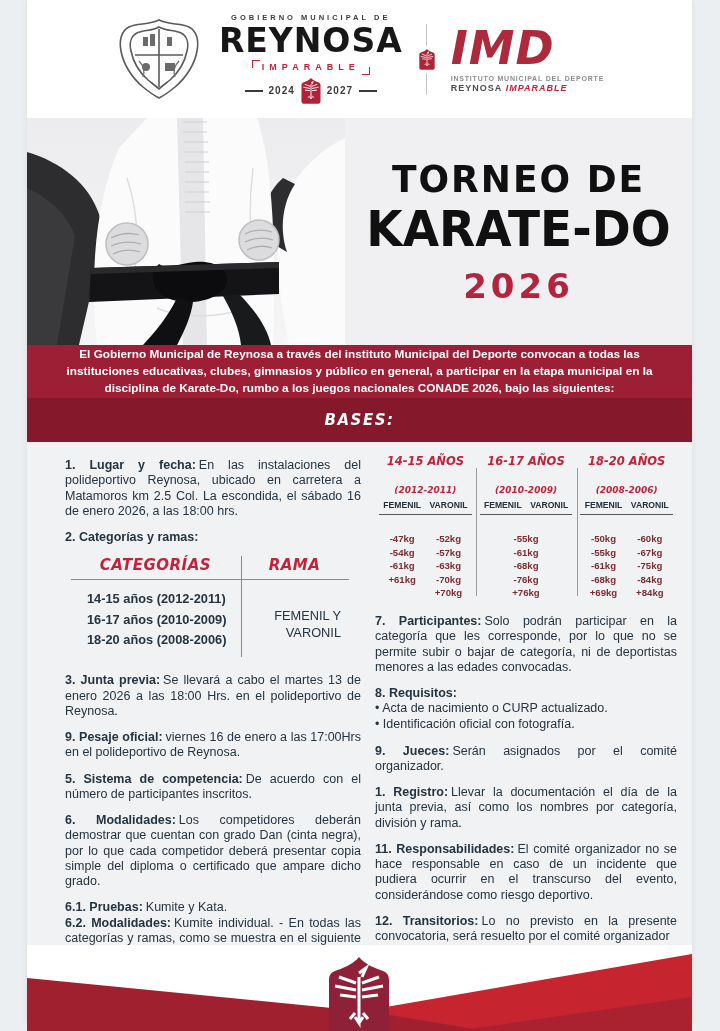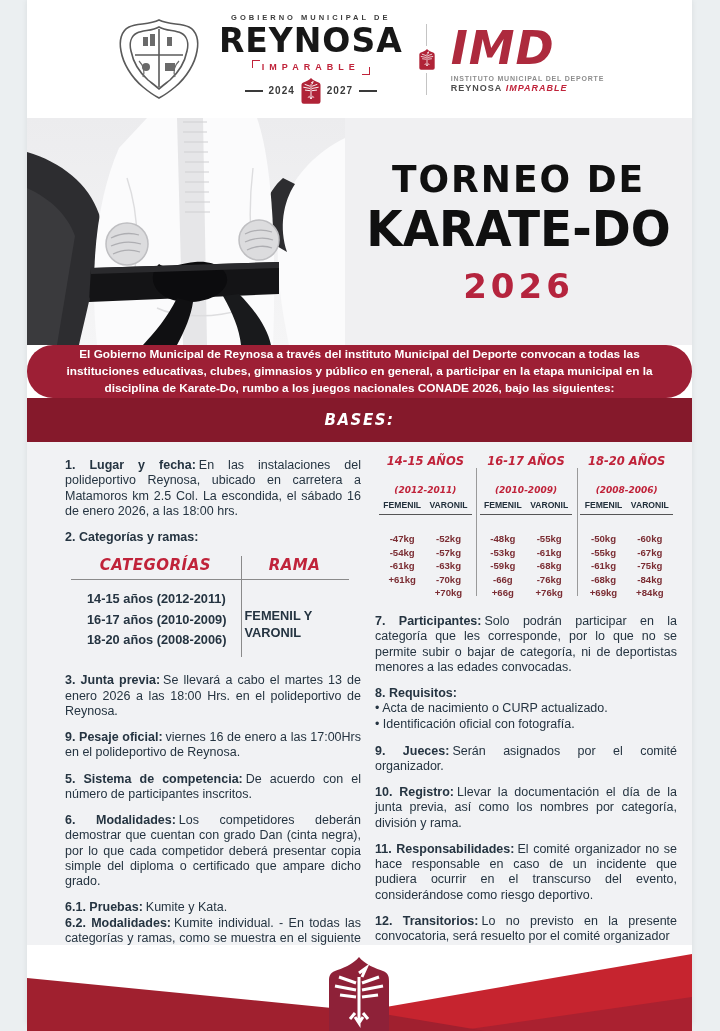--- a/index.html
+++ b/index.html
@@ -46,43 +46,43 @@
   .photo{position:absolute;left:0;top:0;width:318px;height:227px;}
   .titlebox{position:absolute;left:318px;right:0;top:0;height:227px;
     display:flex;flex-direction:column;align-items:center;justify-content:center;}
   .t1{font-family:"DejaVu Sans",sans-serif;font-weight:bold;font-size:36px;color:#101010;
     letter-spacing:2px;transform:scaleY(1.05);}
   .t2{font-family:"DejaVu Sans",sans-serif;font-weight:bold;font-size:47px;color:#101010;
     letter-spacing:0px;margin-top:2px;transform:scaleY(1.05);}
   .t3{font-family:"DejaVu Sans",sans-serif;font-weight:bold;font-size:34px;
     color:var(--year_red,#b5243e);letter-spacing:4px;margin-top:10px;}
   
-  .banner{height:53px;background:var(--banner_maroon,#9d1f35);display:flex;align-items:center;justify-content:center;border-radius:26px;}
+  .banner{height:53px;background:var(--banner_maroon,#9d1f35);display:flex;align-items:center;justify-content:center;}
   .banner p{margin:0;width:600px;text-align:center;color:#fff;font-size:11.8px;font-weight:bold;line-height:1.45;}
   .basesbar{height:44px;background:var(--bases_maroon,#85192b);display:flex;align-items:center;justify-content:center;}
   .basesbar span{color:#fff;font-weight:bold;font-style:italic;font-size:15px;letter-spacing:1.5px;
     font-family:"DejaVu Sans",sans-serif;}
   
   .content{position:relative;height:503px;background:#f1f2f4;color:var(--text_dark,#253441);}
   .leftcol{position:absolute;left:38px;top:16px;width:296px;}
   .rightcol{position:absolute;left:348px;top:12px;width:302px;}
   .item{margin:0 0 11px 0;font-size:12.5px;line-height:1.22;text-align:justify;}
   .item b{margin-right:3px;}
   .bullets{font-size:12.5px;line-height:1.25;white-space:pre-line;margin:0 0 11px 0;}
   
   .cattable{position:relative;width:278px;margin:2px 0 14px 6px;}
   .catheads{display:flex;padding-bottom:5px;border-bottom:1.5px solid #8a8a8a;}
   .catheads .c1{flex:1.55;text-align:center;}
   .catheads .c2{flex:1;text-align:center;}
   .red-ital{color:var(--accent_red);font-weight:bold;font-style:italic;font-size:15px;
     font-family:"DejaVu Sans",sans-serif;letter-spacing:.5px;}
   .catbody{display:flex;padding-top:9px;min-height:70px;}
   .catrows{flex:1.55;white-space:pre-line;font-weight:bold;font-size:12.8px;line-height:1.6;padding-left:16px;}
-  .catrama{flex:1;display:flex;align-items:center;justify-content:center;text-align:left;
-    font-weight:bold;font-size:12.8px;line-height:1.35;padding:0 8px;}
+  .catrama{flex:1;display:flex;align-items:center;justify-content:center;text-align:right;
+    font-weight:normal;font-size:12.8px;line-height:1.35;padding:0 8px;}
   .catdiv{position:absolute;left:61%;top:0;bottom:2px;width:1px;background:#8a8a8a;}
   
   .wtable{position:relative;display:flex;margin:0 0 14px 0;}
   .wgroup{flex:1;text-align:center;padding:0 4px;}
   .wtitle{color:var(--accent_red);font-weight:bold;font-style:italic;font-size:11.5px;
     font-family:"DejaVu Sans",sans-serif;}
   .wyears{color:var(--accent_red);font-weight:bold;font-style:italic;font-size:9px;margin-top:17px;
     font-family:"DejaVu Sans",sans-serif;}
   .wheads{display:flex;margin-top:5px;padding-bottom:4px;border-bottom:1.5px solid #555;}
   .wheads div{flex:1;font-size:8.6px;font-weight:bold;color:#22303c;}
@@ -309,25 +309,20 @@
         </div>
 
         <div class="wgroup">
           <div class="wtitle">16-17 AÑOS</div>
           <div class="wyears">(2010-2009)</div>
           <div class="wheads">
             <div>FEMENIL</div>
             <div>VARONIL</div>
           </div>
           <div class="wvals">
-            <div>-48kg
--53kg
--59kg
--66g
-+66g</div>
             <div>-55kg
 -61kg
 -68kg
 -76kg
 +76kg</div>
           </div>
         </div>
 
         <div class="wgroup">
           <div class="wtitle">18-20 AÑOS</div>
@@ -356,21 +351,21 @@
       </p>
       <p class="item" style="margin-bottom:0;">
         <b>8. Requisitos:</b>
       </p>
       <div class="bullets">• Acta de nacimiento o CURP actualizado.
 • Identificación oficial con fotografía.</div>
       <p class="item">
         <b>9. Jueces:</b><span>Serán asignados por el comité organizador.</span>
       </p>
       <p class="item">
-        <b>10. Registro:</b><span>Llevar la documentación el día de la junta previa, así como los nombres por categoría, división y rama.</span>
+        <b>1. Registro:</b><span>Llevar la documentación el día de la junta previa, así como los nombres por categoría, división y rama.</span>
       </p>
       <p class="item">
         <b>11. Responsabilidades:</b><span>El comité organizador no se hace responsable en caso de un incidente que pudiera ocurrir en el transcurso del evento, considerándose como riesgo deportivo.</span>
       </p>
       <p class="item">
         <b>12. Transitorios:</b><span>Lo no previsto en la presente convocatoria, será resuelto por el comité organizador</span>
       </p>
       <div class="nota">NOTA: Necesaria su asistencia a la junta previa, para conformar pesos por categoría.</div>
     </div>
   </div>

